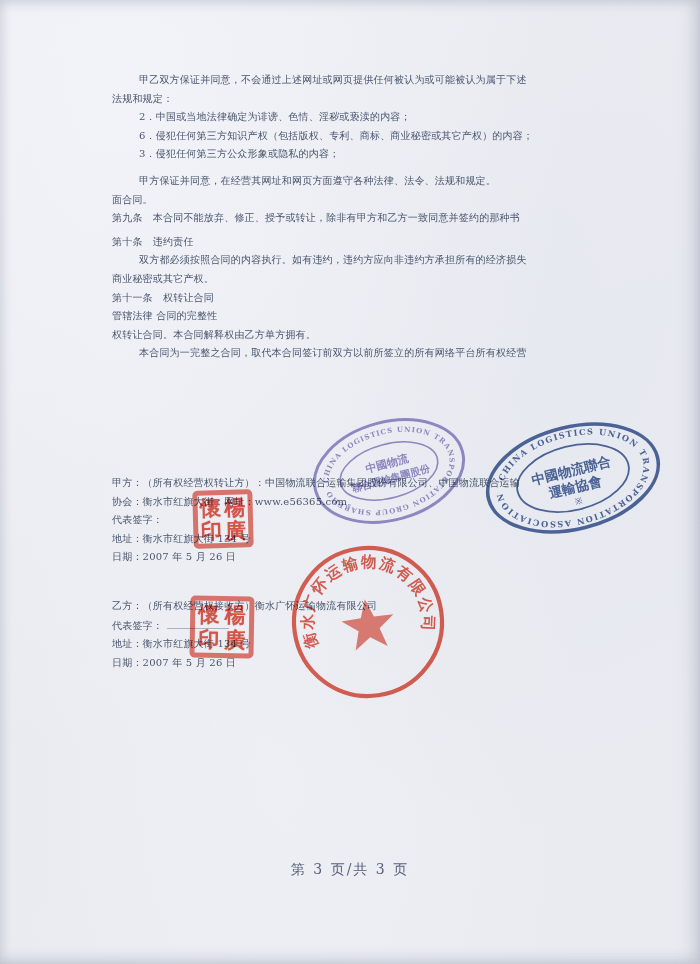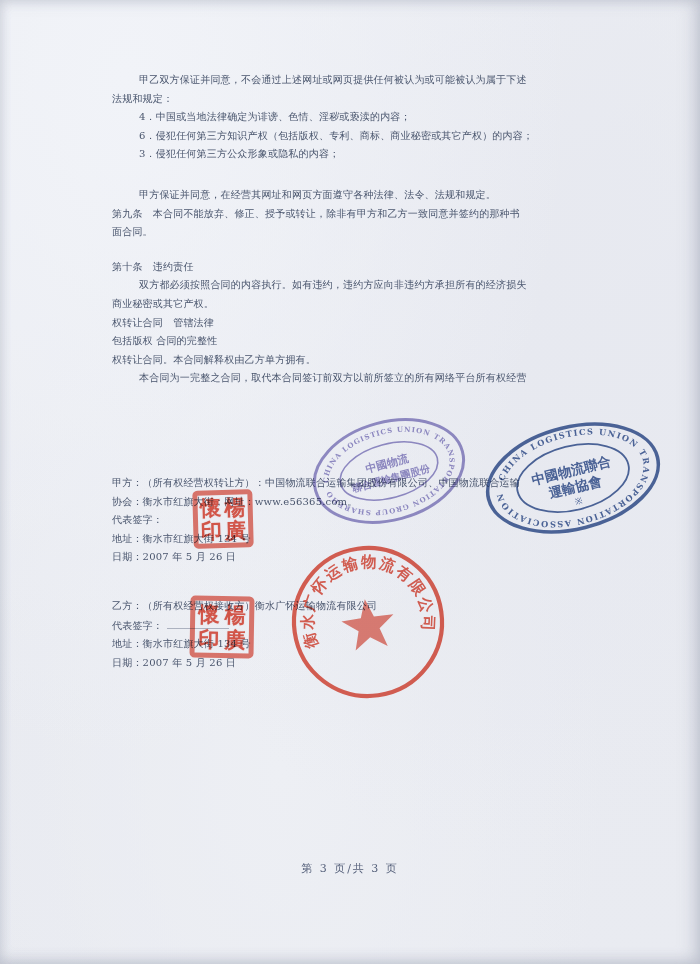--- a/index.html
+++ b/index.html
@@ -12,62 +12,62 @@
       linear-gradient(160deg,#edeff4 0%, #e8eaf0 45%, #e9ebf1 100%);
     box-shadow: inset -7px 0 16px rgba(138,146,164,.30),
                 inset 0 -5px 12px rgba(138,146,164,.20),
                 inset 3px 3px 10px rgba(138,146,164,.12);
     font-family:"DejaVu Serif","Liberation Serif",serif;
   }
   .content { position:absolute; left:112px; top:71px; width:492px; }
   .ln { font-size:10px; line-height:18.6px; color:#49556d; letter-spacing:.2px;
         white-space:nowrap; }
   .ind { text-indent:27px; }
-  .mt10 { margin-top:22px; } .mt11 { margin-top:16px; }
+  .mt10 { margin-top:8px; } .mt11 { margin-top:5px; }
   .sig { position:absolute; left:112px; width:500px; }
   #sig-a { top:474px; } #sig-b { top:597px; }
   .sigline { display:inline-block; width:62px; border-bottom:1px solid rgba(95,105,128,.45);
              height:12px; margin-left:4px; }
   .stamp { position:absolute; mix-blend-mode:multiply; pointer-events:none; }
   .seal-square {
     position:absolute; mix-blend-mode:multiply;
     border:5px solid rgba(223,72,55,.72); border-radius:5px;
     display:grid; grid-template-columns:1fr 1fr; align-items:center;
     padding:1px; box-sizing:border-box;
   }
   .seal-square span {
     font-family:"DejaVu Serif","Liberation Serif",serif; font-weight:bold;
     font-size:21px; line-height:23px; text-align:center; color:rgba(223,72,55,.82);
     text-shadow:0 0 1px rgba(223,72,55,.45);
   }
   #seal-a { left:193px; top:490px; width:60px; height:58px; transform:rotate(-1.5deg); }
   #seal-b { left:190px; top:596px; width:64px; height:62px; transform:rotate(1deg); }
   .footer { position:absolute; top:861px; left:0; width:100%; text-align:center;
-            font-size:11px; color:#56617b; letter-spacing:2px; }
+            font-size:14px; color:#56617b; letter-spacing:2px; }
   svg text { font-family:"DejaVu Serif","Liberation Serif",serif; }
 </style>
 </head>
 <body>
 
 <div class="page">
 
   <div class="content">
     <div class="ln ind">甲乙双方保证并同意，不会通过上述网址或网页提供任何被认为或可能被认为属于下述</div>
     <div class="ln">法规和规定：</div>
-    <div class="ln ind">4．中国或当地法律确定为诽谤、色情、淫秽或亵渎的内容；</div>
+    <div class="ln ind">2．中国或当地法律确定为诽谤、色情、淫秽或亵渎的内容；</div>
     <div class="ln ind">6．侵犯任何第三方知识产权（包括版权、专利、商标、商业秘密或其它产权）的内容；</div>
     <div class="ln ind">3．侵犯任何第三方公众形象或隐私的内容；</div>
     <div class="ln ind mt10">甲方保证并同意，在经营其网址和网页方面遵守各种法律、法令、法规和规定。</div>
+    <div class="ln">面合同。</div>
     <div class="ln">第九条　本合同不能放弃、修正、授予或转让，除非有甲方和乙方一致同意并签约的那种书</div>
-    <div class="ln">面合同。</div>
     <div class="ln mt11">第十条　违约责任</div>
     <div class="ln ind">双方都必须按照合同的内容执行。如有违约，违约方应向非违约方承担所有的经济损失</div>
     <div class="ln">商业秘密或其它产权。</div>
-    <div class="ln">权转让合同　管辖法律</div>
-    <div class="ln">包括版权 合同的完整性</div>
+    <div class="ln">第十一条　权转让合同</div>
+    <div class="ln">管辖法律 合同的完整性</div>
     <div class="ln">权转让合同。本合同解释权由乙方单方拥有。</div>
     <div class="ln ind">本合同为一完整之合同，取代本合同签订前双方以前所签立的所有网络平台所有权经营</div>
   </div>
 
   <div class="sig" id="sig-a">
     <div class="ln">甲方：（所有权经营权转让方）：中国物流联合运输集团股份有限公司、中国物流联合运输</div>
     <div class="ln">协会：衡水市红旗大街；网址：www.e56365.com。</div>
     <div class="ln">代表签字：</div>
     <div class="ln">地址：衡水市红旗大街 134 号</div>
     <div class="ln">日期：2007 年 5 月 26 日</div>

